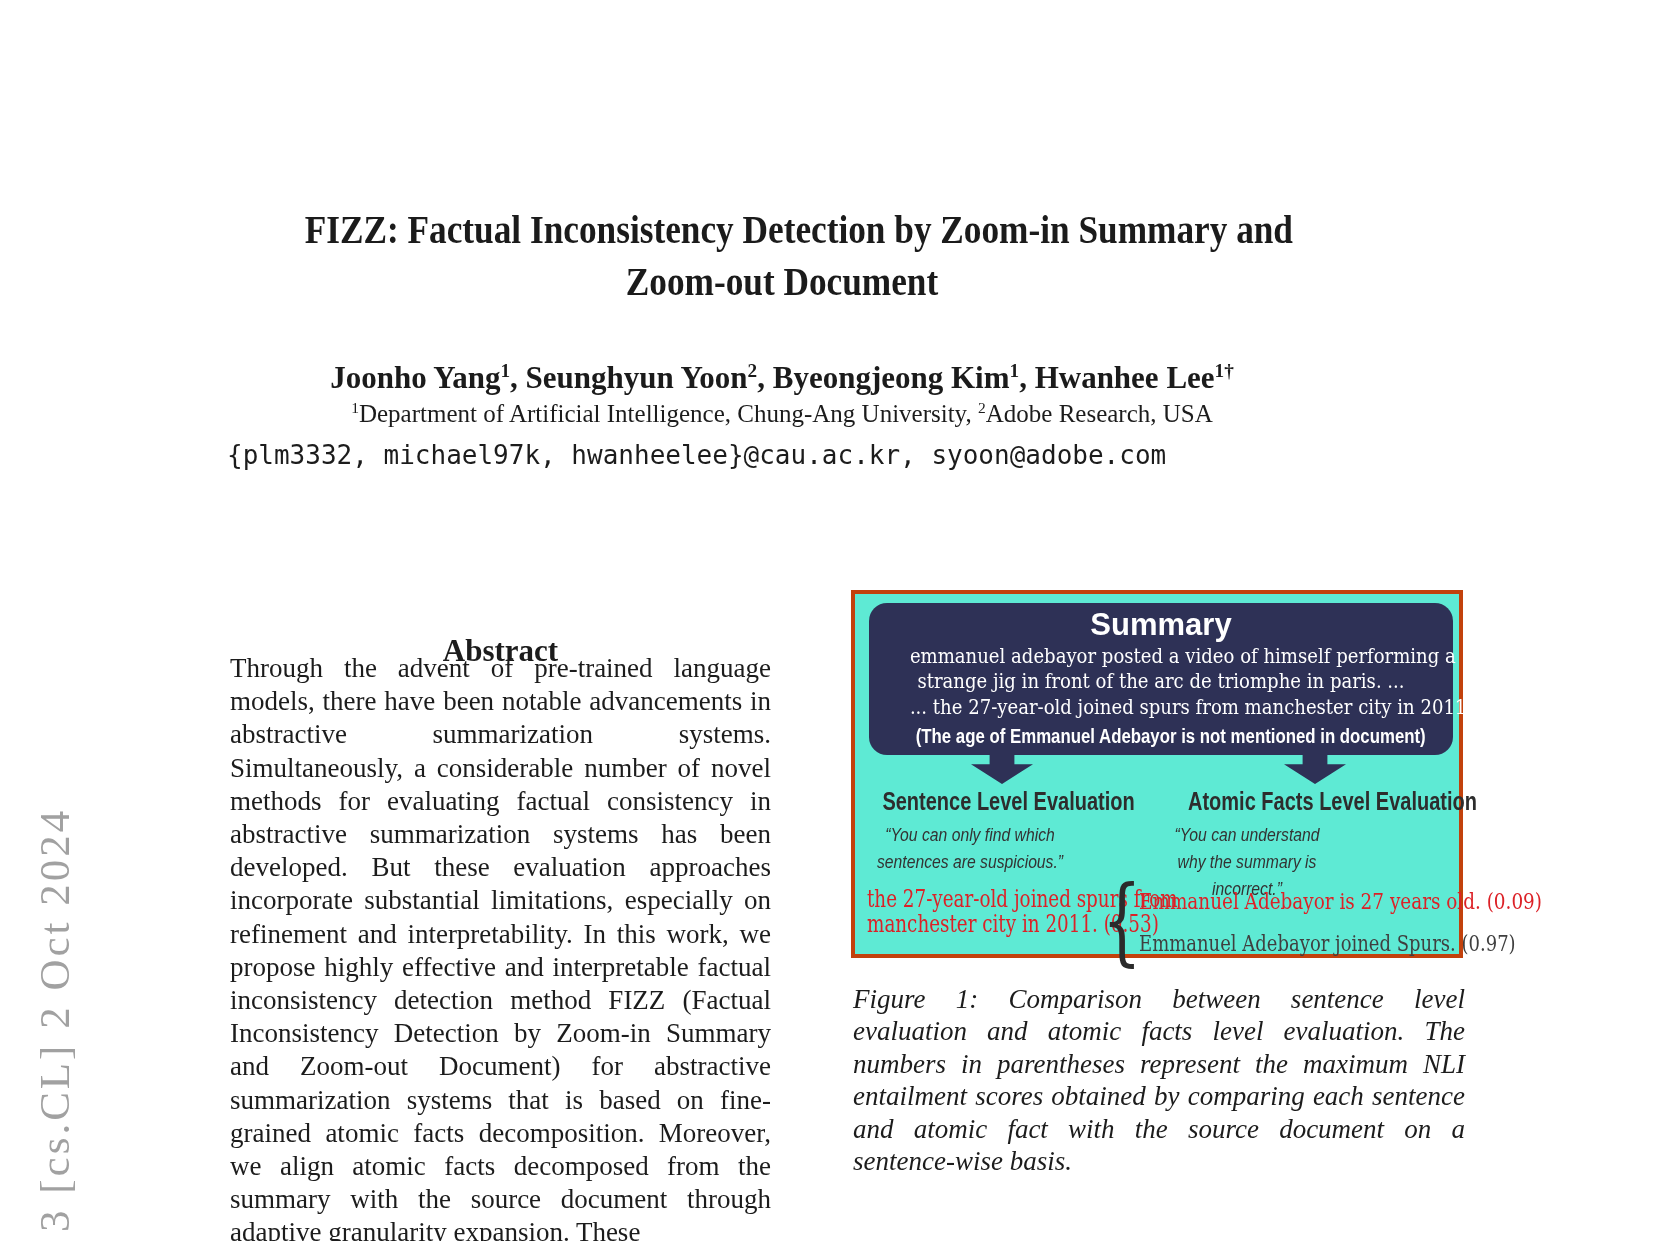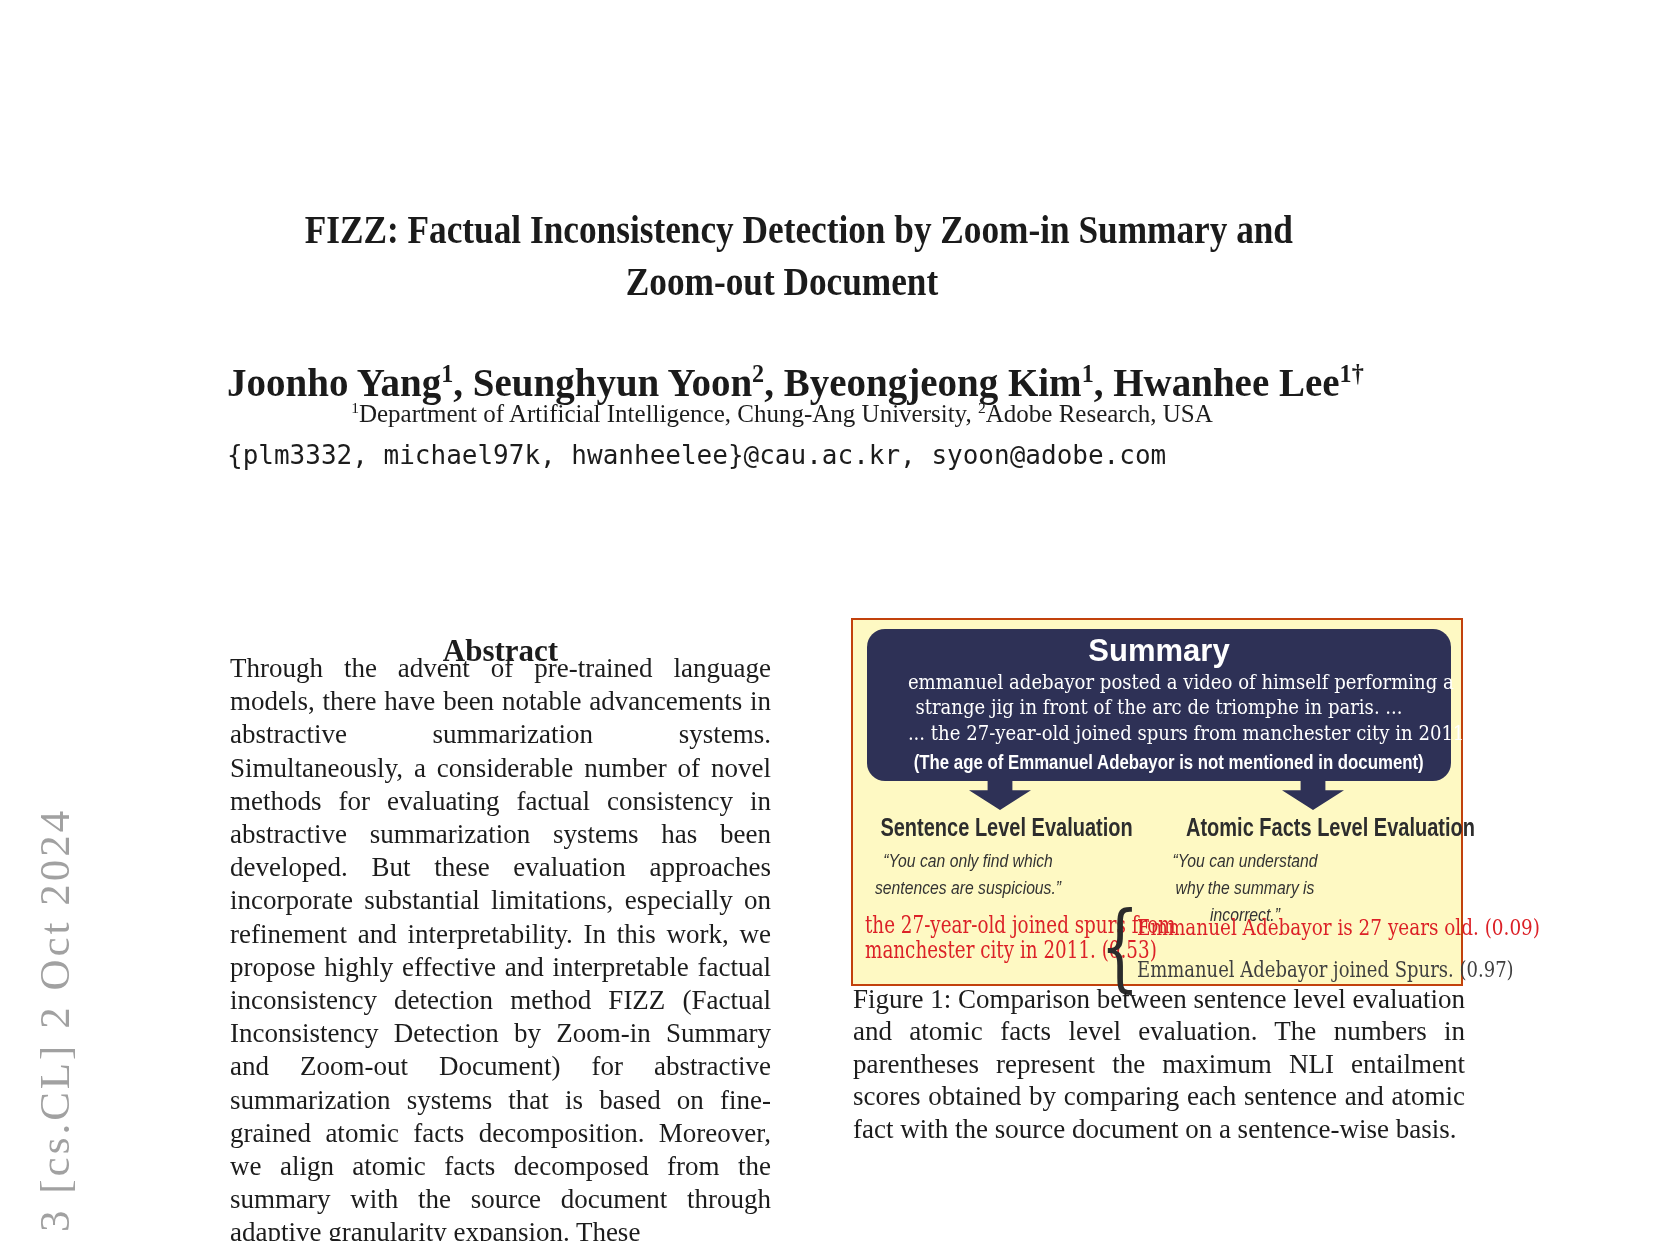--- a/index.html
+++ b/index.html
@@ -21,21 +21,21 @@
 
   
   .title{
     position:absolute;left:227px;top:203px;width:1110px;text-align:center;
     font-weight:bold;font-size:41px;line-height:52px;color:#1b1b1b;
     transform:scaleX(0.86);transform-origin:50% 0;
   }
   .title div{white-space:nowrap;}
   .authors{
     position:absolute;left:227px;top:360px;width:1110px;text-align:center;
-    font-weight:bold;font-size:39px;color:#1b1b1b;white-space:nowrap;
+    font-weight:bold;font-size:31px;color:#1b1b1b;white-space:nowrap;
   }
   .affiliation{
     position:absolute;left:227px;top:400px;width:1110px;text-align:center;
     font-size:25px;white-space:nowrap;
   }
   .email{
     position:absolute;left:227px;top:440px;width:1110px;
     font-family:"DejaVu Sans Mono","Liberation Mono",monospace;font-size:26px;
     white-space:nowrap;
   }
@@ -45,22 +45,22 @@
     position:absolute;left:230px;top:589px;width:541px;text-align:center;
     font-weight:bold;font-size:31px;margin-top:44px;
   }
   .abstract-body{
     position:absolute;left:230px;top:652px;width:541px;
     font-size:27px;line-height:33.2px;text-align:justify;
   }
 
   
   .figure{
-    position:absolute;left:851px;top:618px;width:612px;height:368px;
-    border:2px solid #c2410c;box-sizing:border-box;background:#fef9c3;
+    position:absolute;left:851px;top:590px;width:612px;height:368px;
+    border:4px solid #c2410c;box-sizing:border-box;background:#5eead4;
   }
   .summary-box{
     position:absolute;left:14px;top:9px;width:584px;height:152px;
     background:#2e3156;border-radius:18px;color:#ffffff;
   }
   .summary-title{
     text-align:center;font-family:"Liberation Sans",sans-serif;
     font-weight:bold;font-size:31px;line-height:38px;margin-top:3px;
   }
   .summary-line{
@@ -105,21 +105,21 @@
   }
   .fact{
     position:absolute;left:284px;white-space:nowrap;
     font-family:"DejaVu Serif",serif;transform:scaleX(0.8);transform-origin:0 0;
   }
   .fact.red{top:294px;font-size:23px;color:#dc2127;}
   .fact.black{top:336px;font-size:22.5px;color:#3f3f3f;}
 
   .caption{
     position:absolute;left:853px;top:983px;width:612px;
-    font-size:27px;line-height:32.4px;text-align:justify;
+    font-size:27px;line-height:32.4px;text-align:justify;font-style:italic;
   }
 </style>
 </head>
 <body>
 
 <div class="watermark">3 [cs.CL] 2 Oct 2024</div>
 
 <div class="title">
   <div>FIZZ: Factual Inconsistency Detection by Zoom-in Summary and</div>
   <div>Zoom-out Document</div>

